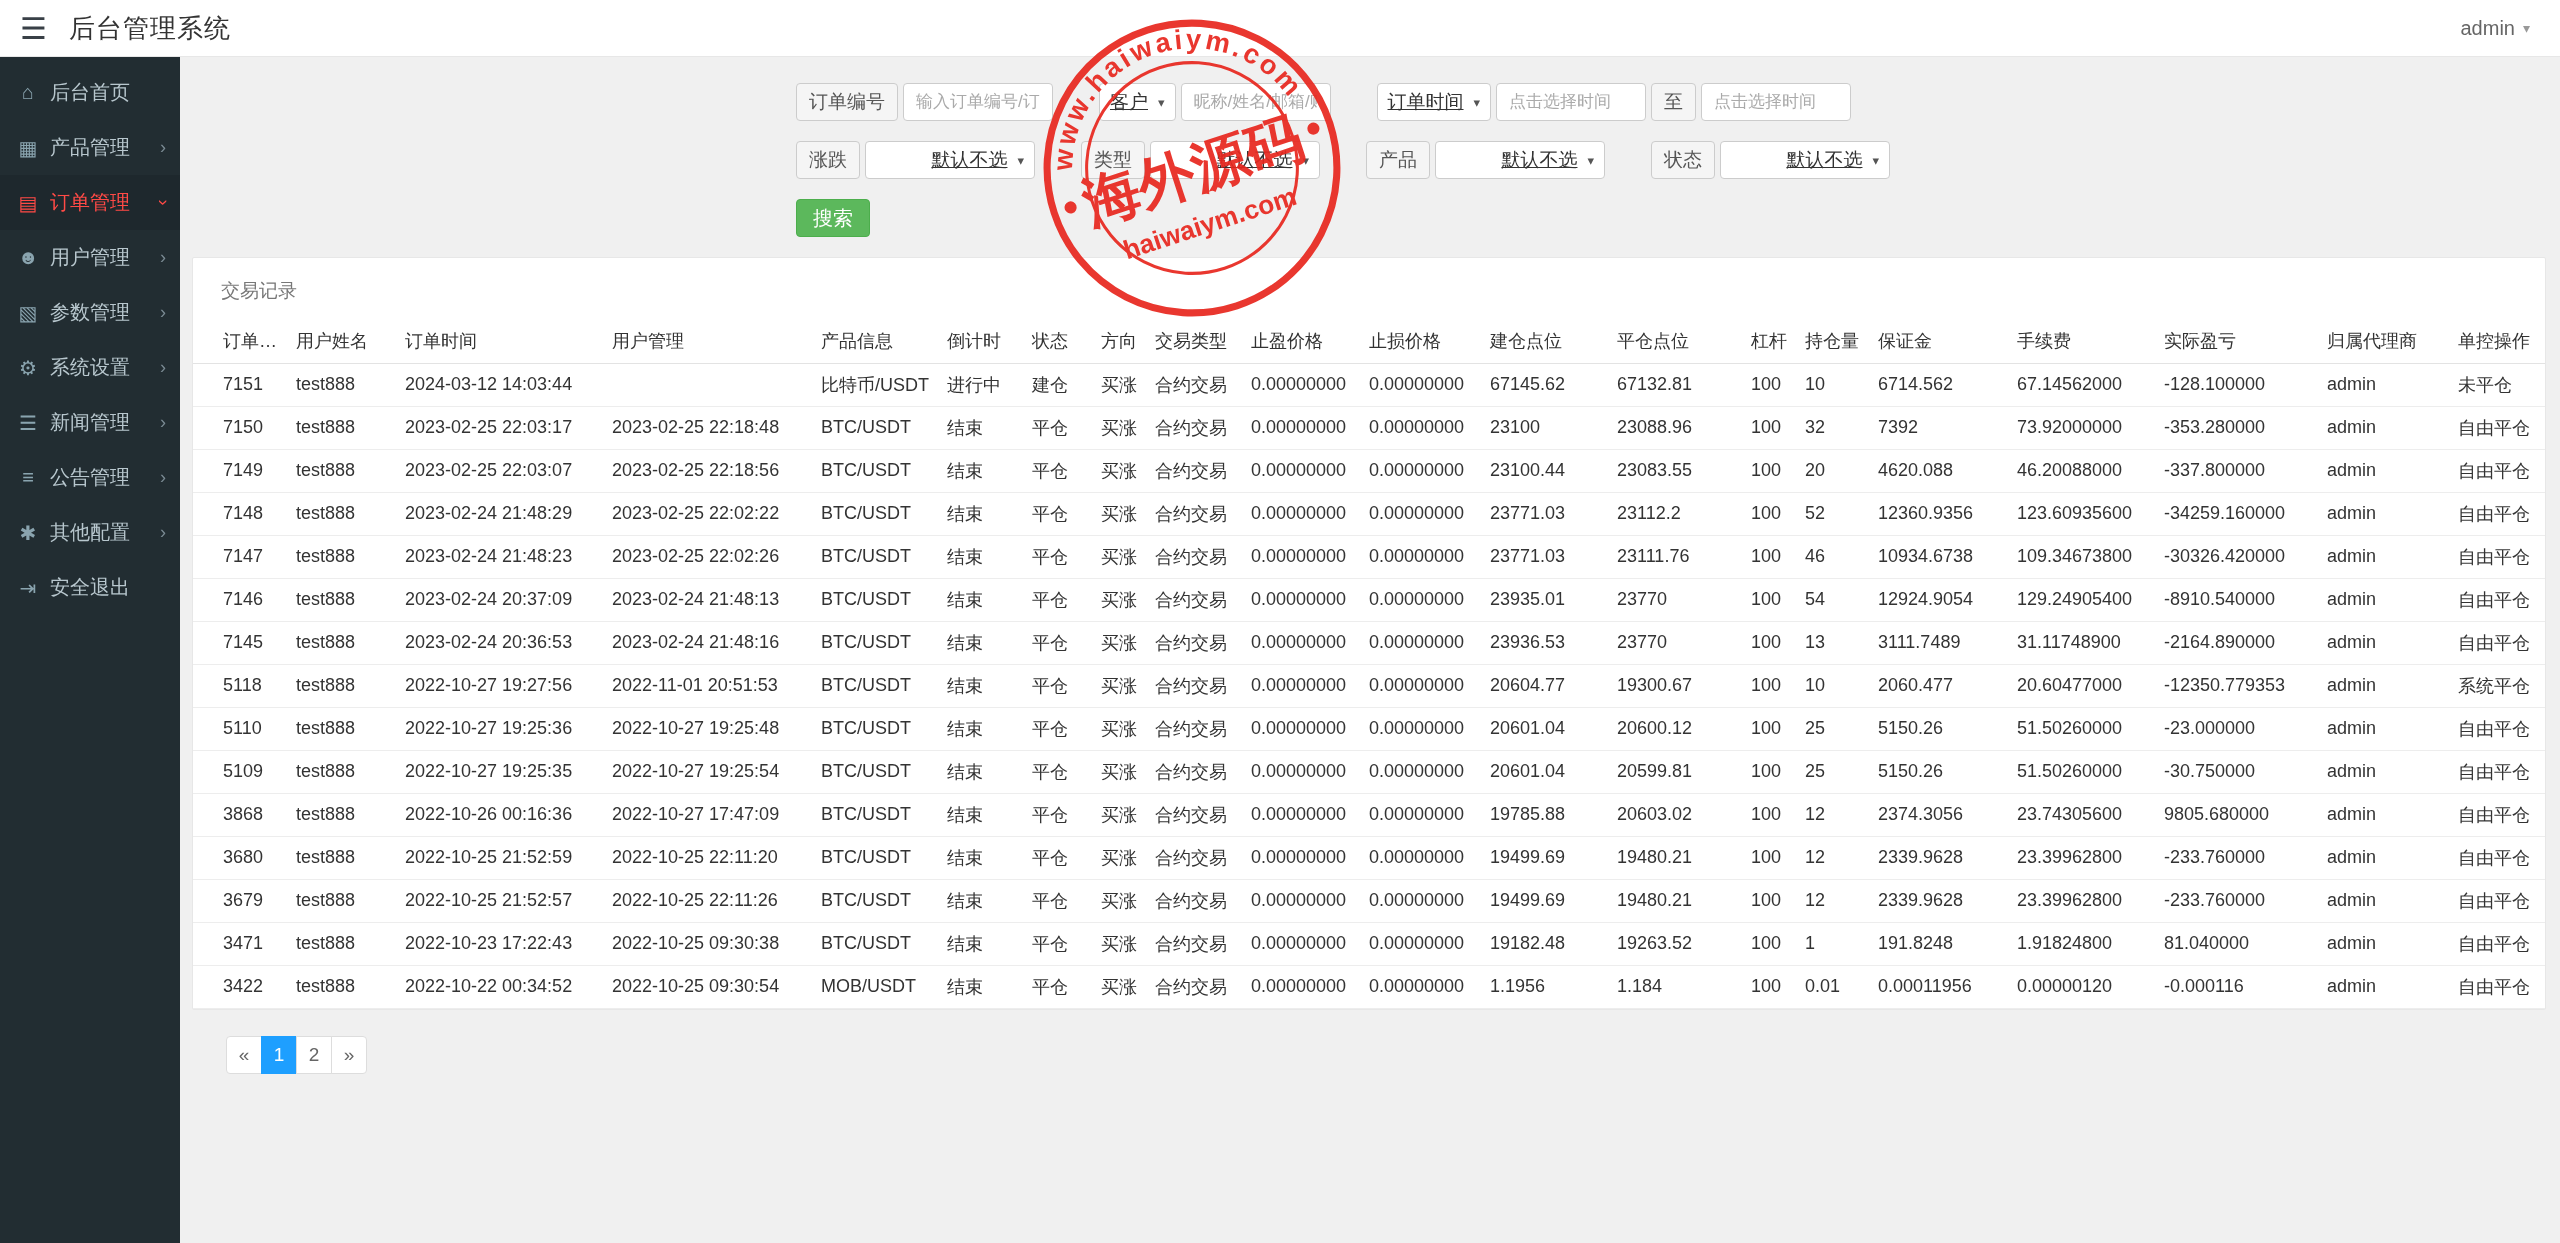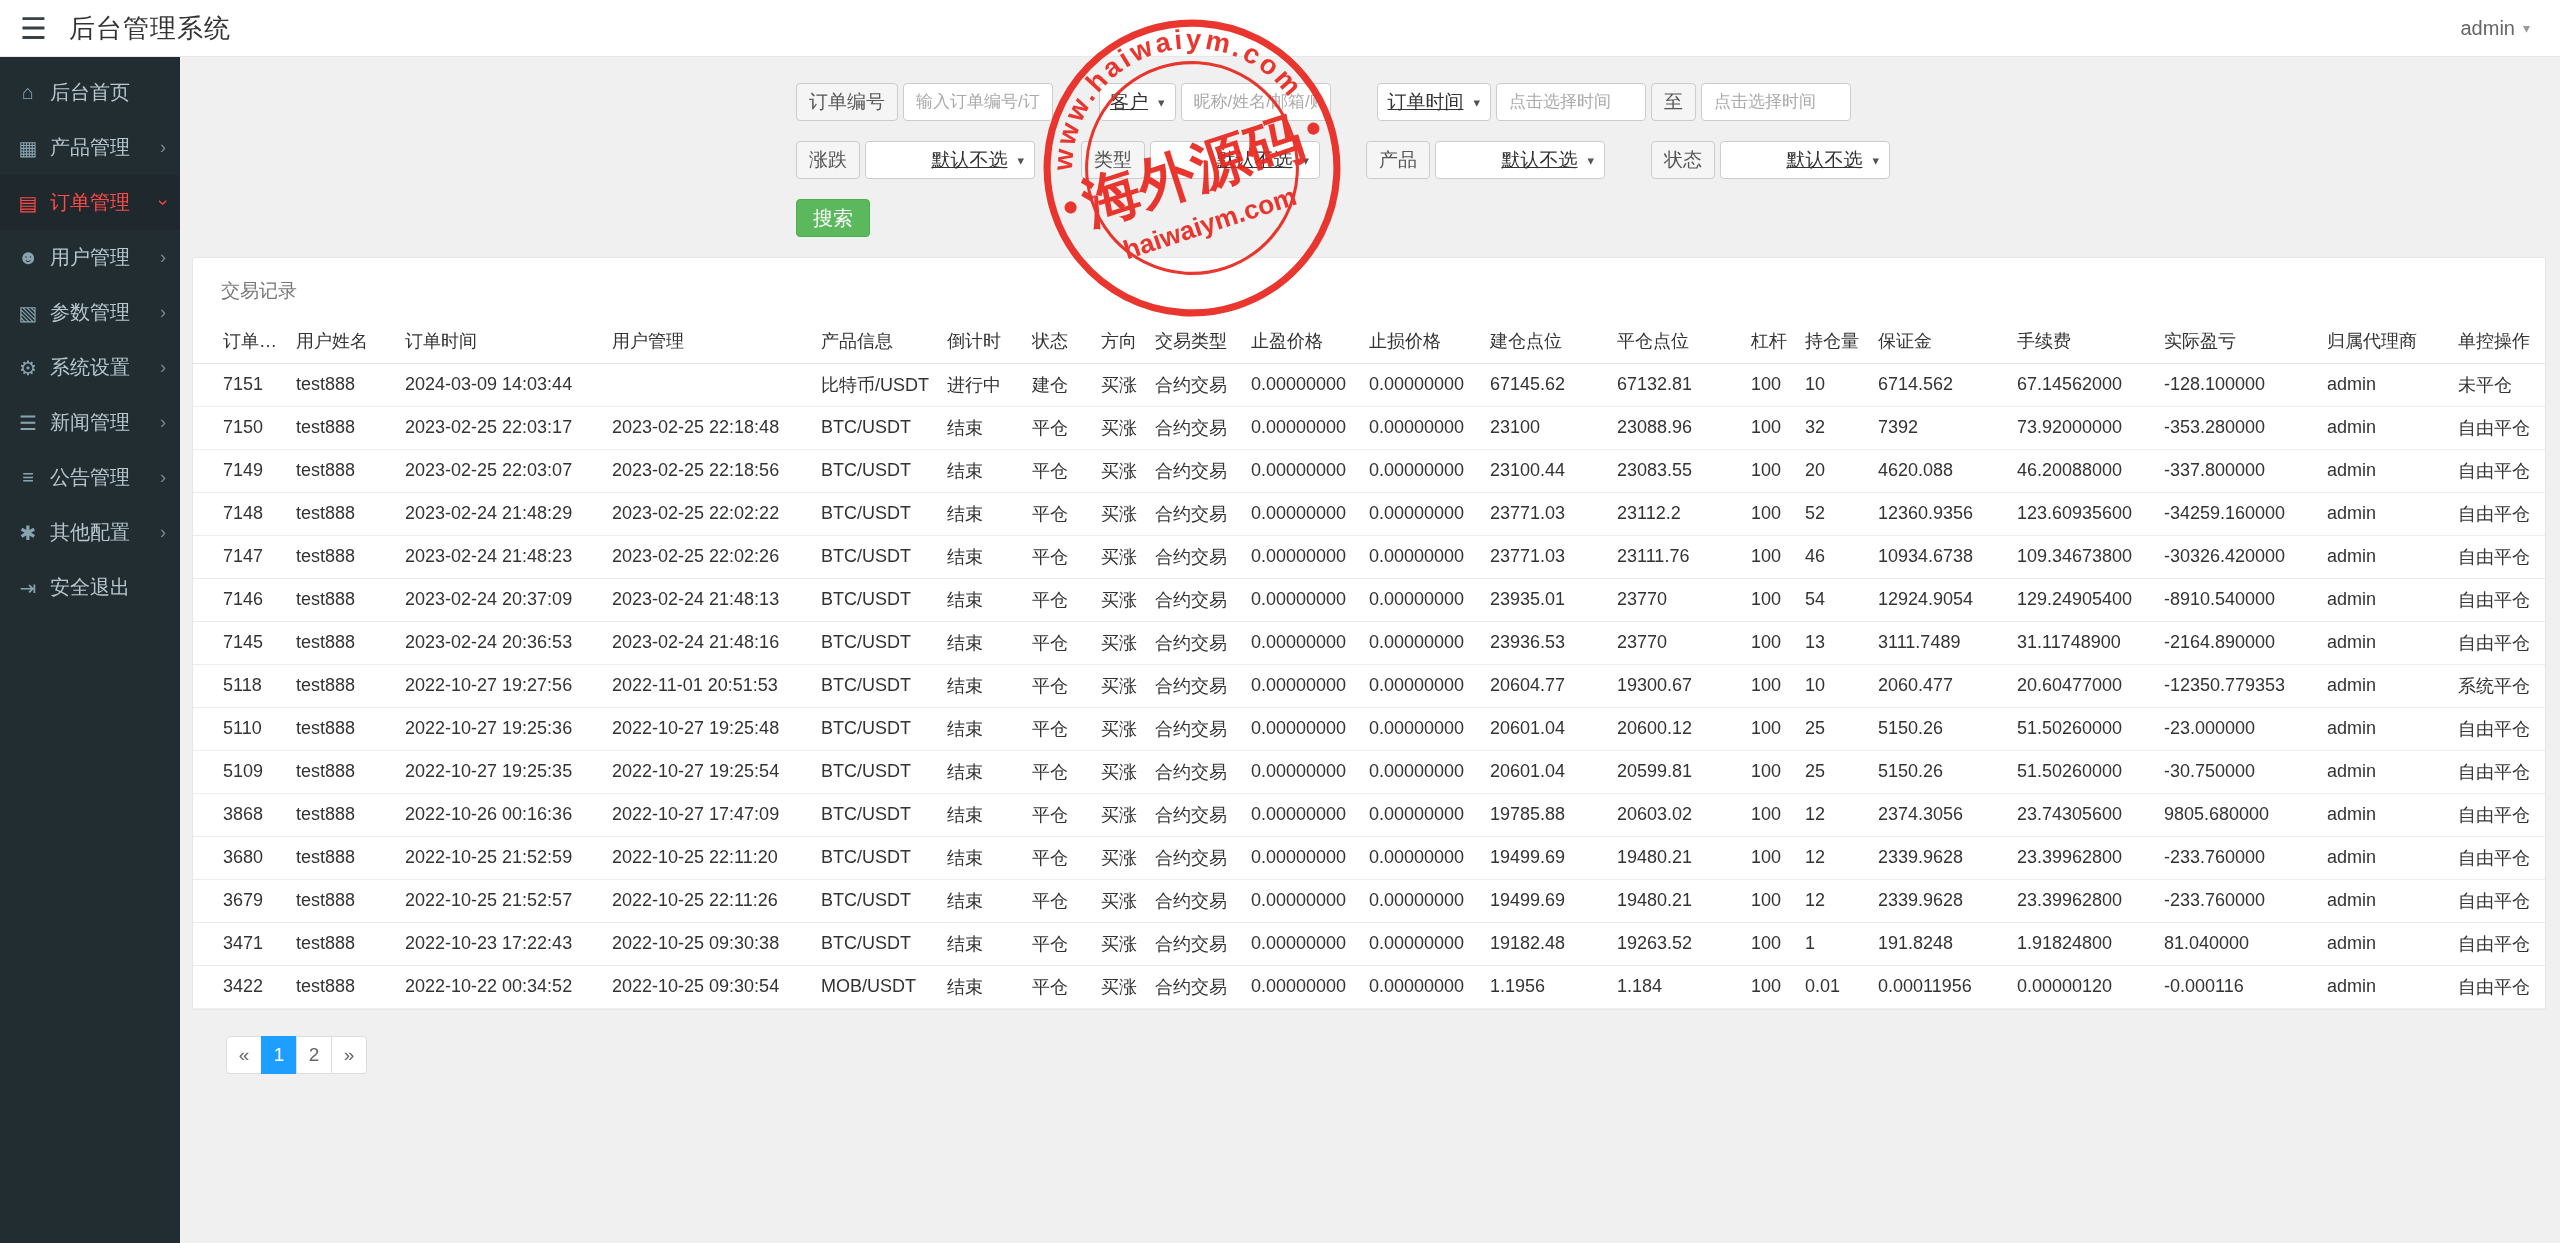--- a/index.html
+++ b/index.html
@@ -293,21 +293,21 @@
             <th>手续费</th>
             <th>实际盈亏</th>
             <th>归属代理商</th>
             <th>单控操作</th>
           </tr>
         </thead>
       <tbody id="tbody">
           <tr>
             <td>7151</td>
             <td>test888</td>
-            <td>2024-03-09 14:03:44</td>
+            <td>2024-03-12 14:03:44</td>
             <td></td>
             <td class="link">比特币/USDT</td>
             <td class="red">进行中</td>
             <td>建仓</td>
             <td class="red">买涨</td>
             <td class="red">合约交易</td>
             <td>0.00000000</td>
             <td>0.00000000</td>
             <td>67145.62</td>
             <td class="green">67132.81</td>

